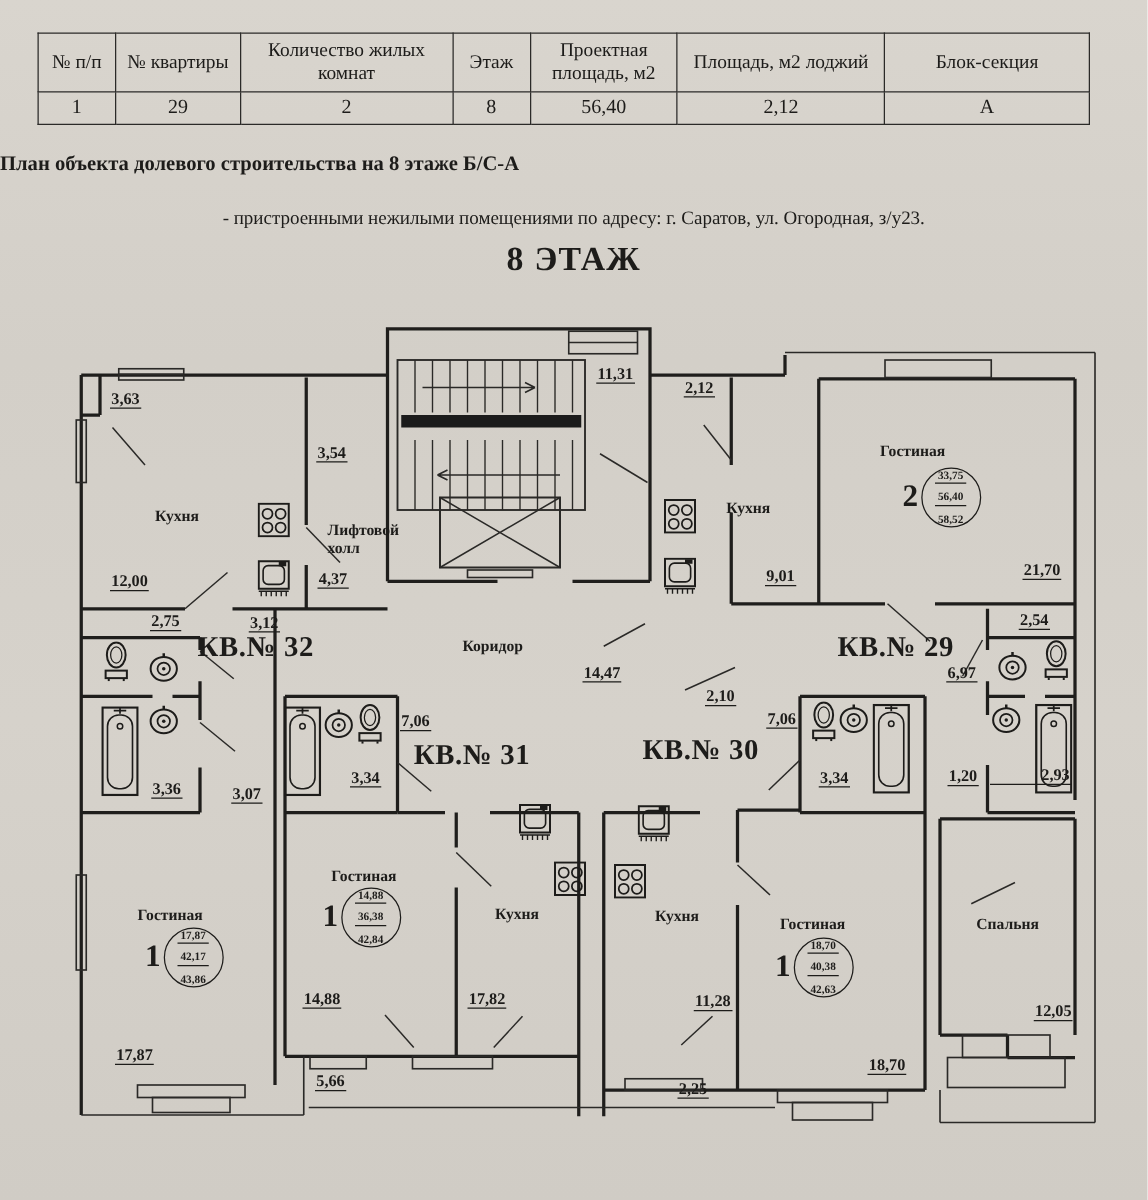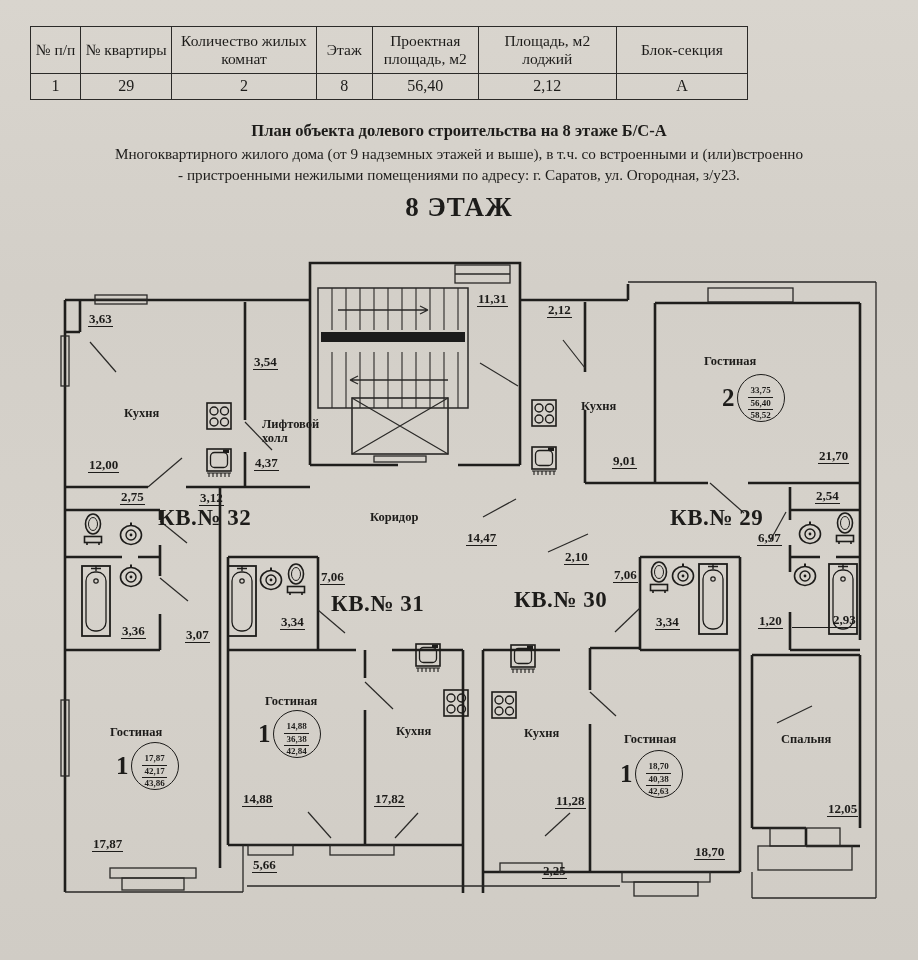--- a/index.html
+++ b/index.html
@@ -2,41 +2,41 @@
 <html><head>
 <meta charset="utf-8">
 <style>
   html,body{margin:0;padding:0;}
   .page{
     position:relative;width:918px;height:960px;overflow:hidden;
     background:linear-gradient(180deg,#d9d5ce 0%,#d3cfc8 30%,#d6d2cb 60%,#d0ccc5 100%);
     font-family:"Liberation Serif",serif;color:#1d1c1a;
   }
   
-  table.info{position:absolute;left:30px;top:26px;width:718px;border-collapse:collapse;}
+  table.info{position:absolute;left:30px;top:26px;width:842px;border-collapse:collapse;}
   table.info th,table.info td{
     border:1.6px solid #2b2a28;font-weight:normal;text-align:center;
     font-family:"Liberation Serif",serif;color:#1d1c1a;padding:1px 3px;line-height:1.15;
   }
   table.info th{height:44px;font-size:15.5px;}
   table.info td{height:23px;font-size:16px;}
   
-  .title{position:absolute;left:0;width:918px;top:121px;text-align:center;font-size:16.5px;font-weight:bold;}
+  .title{position:absolute;left:0;width:918px;top:121px;font-size:16.5px;font-weight:bold;}
   .subtitle{position:absolute;left:29px;width:860px;top:144px;text-align:center;font-size:15.2px;line-height:1.35;}
   .floor-heading{position:absolute;left:0;width:918px;top:192px;text-align:center;font-size:27px;font-weight:bold;letter-spacing:1px;}
   
   #plan-labels{position:absolute;left:0;top:0;width:918px;height:960px;z-index:2;pointer-events:none;}
   .dim{position:absolute;font-size:13px;font-weight:bold;border-bottom:1.4px solid #1d1c1a;line-height:1.1;padding:0 1px;}
   .room{position:absolute;font-size:12.5px;font-weight:bold;white-space:pre-line;text-align:left;line-height:1.1;}
   .apt{position:absolute;font-size:23px;font-weight:bold;letter-spacing:.5px;line-height:1;}
   .area-stamp{position:absolute;display:flex;align-items:center;}
   .area-stamp .cnt{font-size:25px;font-weight:bold;margin-right:2px;}
   .area-stamp .circ{
     width:46px;height:46px;border:1.7px solid #1d1c1a;border-radius:50%;
-    display:flex;flex-direction:column;align-items:center;justify-content:flex-end;background:transparent;
+    display:flex;flex-direction:column;align-items:center;justify-content:space-between;background:transparent;
   }
   .area-stamp .circ span{font-size:9px;font-weight:bold;line-height:1.25;padding:0 2px;}
   .area-stamp .circ span:nth-child(1),.area-stamp .circ span:nth-child(2){border-bottom:1px solid #1d1c1a;}
   
   svg.plan{position:absolute;left:0;top:0;z-index:1;}
 </style>
 </head>
 <body>
 
 <div class="page">
@@ -68,21 +68,21 @@
       <td>8</td>
       <td>56,40</td>
       <td>2,12</td>
       <td>А</td>
     </tr>
   </tbody>
     </table>
 
   <div class="title">План объекта долевого строительства на  8 этаже  Б/С-А</div>
   <div class="subtitle">
-    <span>Многоквартирного жилого дома (от 9 надземных этажей и выше), в т.ч. со встроенными и (или)встроенно</span><br>
+    <br>
     <span>- пристроенными нежилыми помещениями по адресу: г. Саратов, ул. Огородная, з/у23.</span>
   </div>
   <div class="floor-heading">8 ЭТАЖ</div>
 
   <svg class="plan" width="918" height="960" viewBox="0 0 918 960">
     <defs>
       <symbol id="sym-stove" viewBox="0 0 26 28">
         <rect x="1" y="1" width="24" height="26" fill="none" stroke="#1d1c1a" stroke-width="1.6"></rect>
         <circle cx="8" cy="9" r="4" fill="none" stroke="#1d1c1a" stroke-width="1.4"></circle>
         <circle cx="18.5" cy="9" r="4" fill="none" stroke="#1d1c1a" stroke-width="1.4"></circle>

